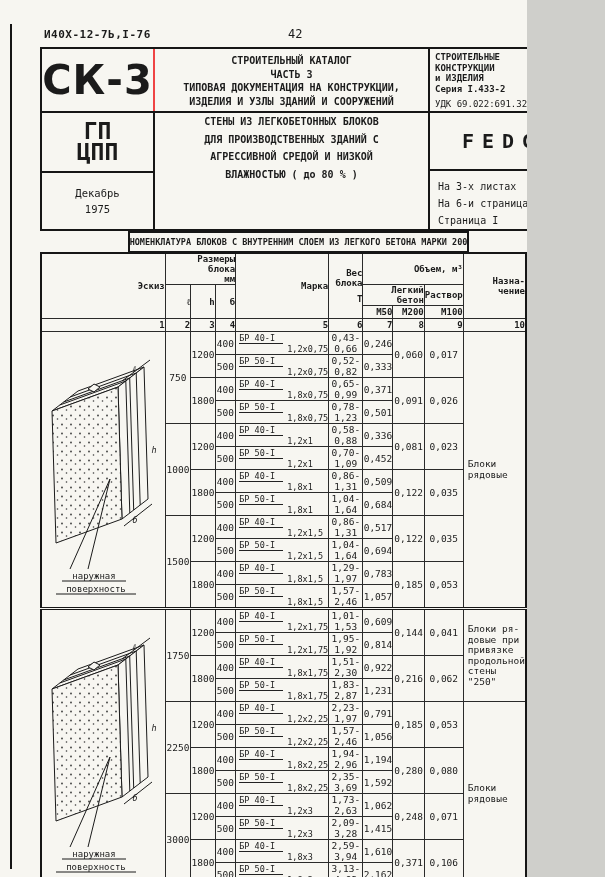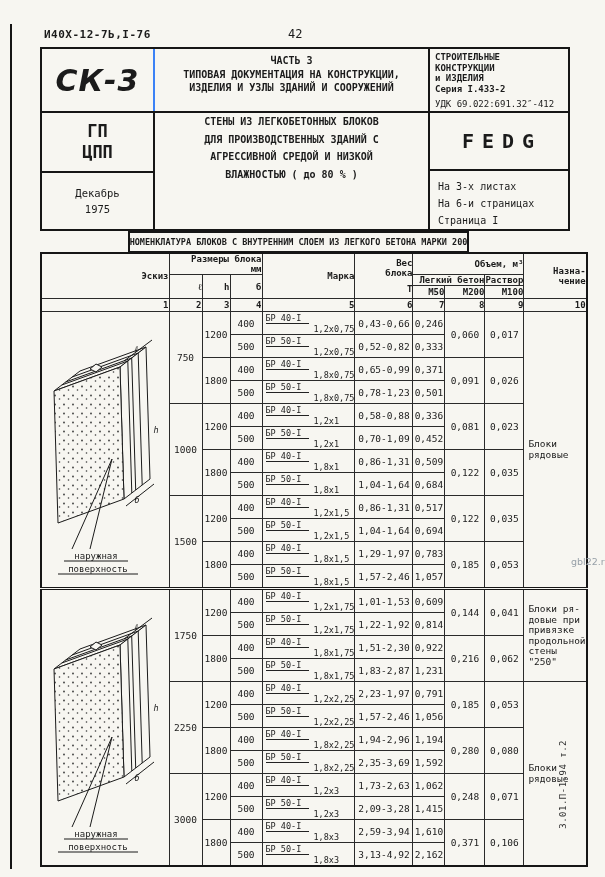--- a/index.html
+++ b/index.html
@@ -1,34 +1,34 @@
 <!DOCTYPE html>
 <html><head>
 <meta charset="utf-8">
 <style>
   html,body{margin:0;padding:0;background:#cfcfcb;}
-  .page{position:relative;width:605px;height:877px;background:#f7f6f1;overflow:hidden;
+  .page{position:relative;width:527px;height:877px;background:#f7f6f1;overflow:hidden;
         font-family:"DejaVu Sans Mono",monospace;color:#1b1b1b;}
   .left-rule{position:absolute;left:10px;top:24px;width:2px;height:845px;background:#151515;}
   .doc-code{position:absolute;left:44px;top:28px;font-size:11px;font-weight:bold;letter-spacing:.5px;}
   .page-num{position:absolute;left:288px;top:27px;font-size:12px;}
 
   
   .header-grid{position:absolute;left:40px;top:47px;width:530px;border:2px solid #161616;box-sizing:border-box;background:#f7f6f1;}
   .hrow{display:flex;}
   .hrow1{height:62px;border-bottom:2px solid #161616;}
   .hrow2{height:116px;}
   .cell{box-sizing:border-box;}
-  .cell-sk3{width:113px;border-right:2px solid #3b82f6;display:flex;align-items:center;justify-content:center;
-            font-family:"DejaVu Sans",sans-serif;font-weight:bold;font-size:30px;letter-spacing:1px;font-style:italic;}
+  .cell-sk3{width:113px;border-right:2px solid #ef4444;display:flex;align-items:center;justify-content:center;
+            font-family:"DejaVu Sans",sans-serif;font-weight:bold;font-size:40px;letter-spacing:1px;}
   .cell-cat{flex:1;border-right:2px solid #161616;text-align:center;font-size:10px;line-height:13.5px;padding-top:5px;font-weight:bold;}
   .cell-series{width:138px;font-size:9px;line-height:10.5px;padding:3px 5px;font-weight:bold;}
   .udk{margin-top:5px;font-weight:normal;}
   .cell-org-col{width:113px;border-right:2px solid #161616;display:flex;flex-direction:column;}
-  .org{height:60px;border-bottom:2px solid #161616;text-align:center;font-size:17px;font-weight:bold;line-height:21px;padding-top:8px;box-sizing:border-box;}
+  .org{height:60px;border-bottom:2px solid #161616;text-align:center;font-size:23px;font-weight:bold;line-height:21px;padding-top:8px;box-sizing:border-box;}
   .date{flex:1;text-align:center;font-size:10.5px;line-height:16px;padding-top:12px;}
   .cell-subject{flex:1;border-right:2px solid #161616;text-align:center;font-size:10px;font-weight:bold;line-height:17.5px;}
   .cell-mark-col{width:138px;display:flex;flex-direction:column;}
   .fedg{height:56px;border-bottom:2px solid #161616;display:flex;align-items:center;justify-content:center;
         font-size:20px;font-weight:bold;letter-spacing:8px;padding-left:6px;}
   .sheets{flex:1;font-size:10px;line-height:17px;padding:7px 0 0 8px;}
 
   
   .tbl-title{position:absolute;left:128px;top:231px;width:341px;height:22px;border:2px solid #161616;background:#f7f6f1;
              box-sizing:border-box;display:flex;align-items:center;justify-content:center;
@@ -60,20 +60,21 @@
 
 <div class="page">
   <div class="left-rule"></div>
   <div class="doc-code">И40Х-12-7Ь,I-76</div>
   <div class="page-num">42</div>
 
   <div class="header-grid">
     <div class="hrow hrow1">
       <div class="cell cell-sk3">СК-3</div>
       <div class="cell cell-cat">
+        <div>СТРОИТЕЛЬНЫЙ КАТАЛОГ</div>
         <div>ЧАСТЬ 3</div>
         <div>ТИПОВАЯ ДОКУМЕНТАЦИЯ НА КОНСТРУКЦИИ,</div>
         <div>ИЗДЕЛИЯ И УЗЛЫ ЗДАНИЙ И СООРУЖЕНИЙ</div>
       </div>
       <div class="cell cell-series">
         <div>СТРОИТЕЛЬНЫЕ</div>
         <div>КОНСТРУКЦИИ</div>
         <div>и ИЗДЕЛИЯ</div>
         <div>Серия I.433-2</div>
         <div class="udk">УДК 69.022:691.32″-412</div>
@@ -356,21 +357,21 @@
           <td class="col-purpose" rowspan="4">Блоки ря-
 довые при
 привязке
 продольной
 стены
 "250"</td>
         </tr>
         <tr>
           <td class="col-b">500</td>
           <td class="col-mark"><span class="mark-top">БР 50-I</span><span class="mark-bot">1,2х1,75</span></td>
-          <td class="col-weight">1,22-1,92</td>
+          <td class="col-weight">1,95-1,92</td>
           <td class="col-m50">0,814</td>
         </tr>
         <tr>
           <td class="col-h" rowspan="2">1800</td>
           <td class="col-b">400</td>
           <td class="col-mark"><span class="mark-top">БР 40-I</span><span class="mark-bot">1,8х1,75</span></td>
           <td class="col-weight">1,51-2,30</td>
           <td class="col-m50">0,922</td>
           <td class="col-m200" rowspan="2">0,216</td>
           <td class="col-m100" rowspan="2">0,062</td>

